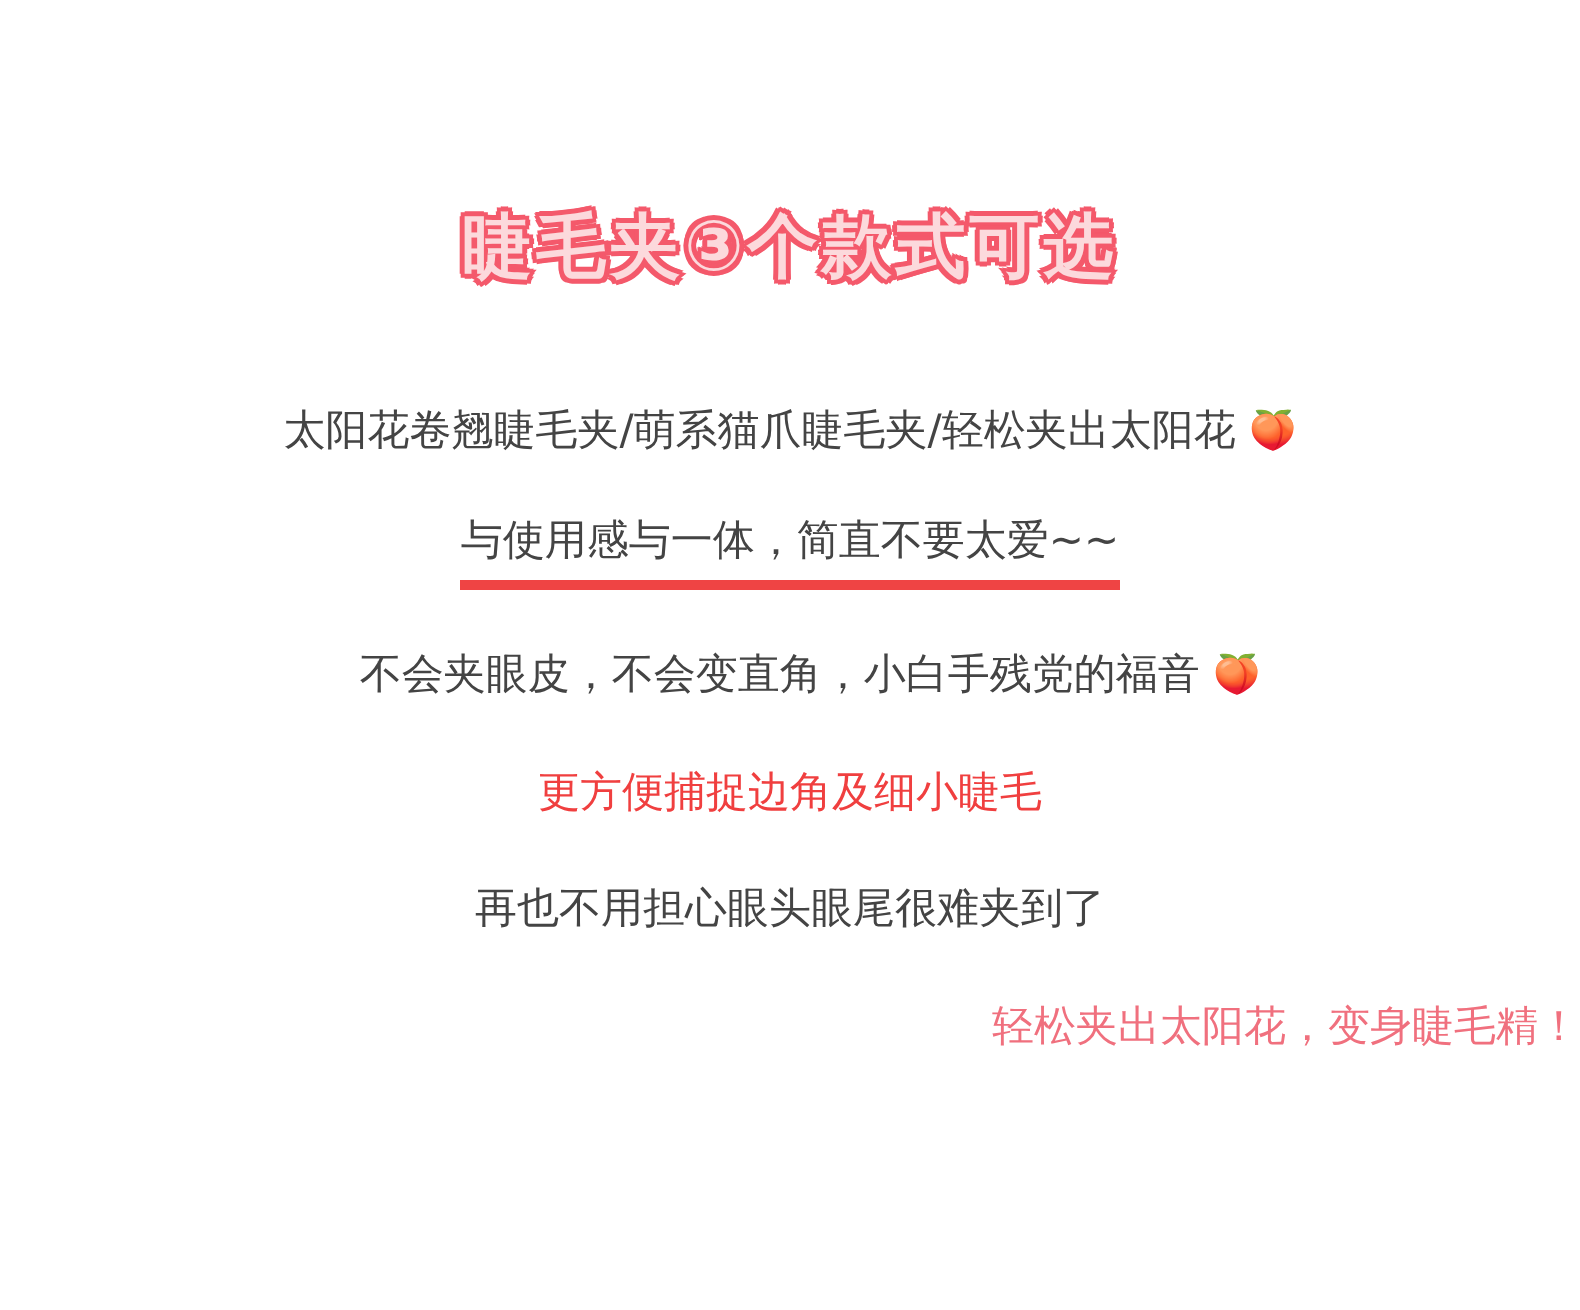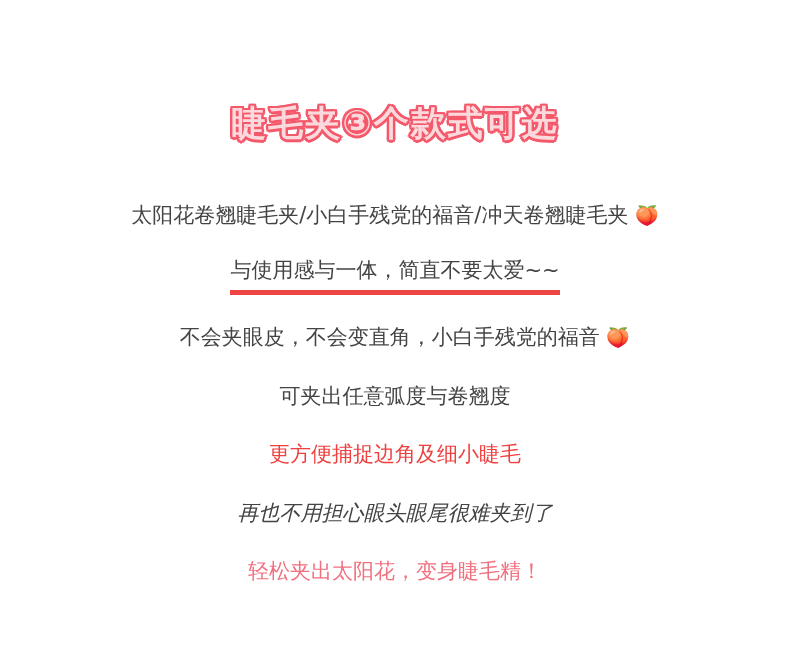--- a/index.html
+++ b/index.html
@@ -59,55 +59,54 @@
   .line.l1 { margin-top: 0px; font-size: 21px; }
   .line.l2 {
     margin-top: 22px;
     display: inline-block;
     border-bottom: 5px solid #ef4444;
     padding-bottom: 4px;
   }
   .line.l3 { margin-top: 26px; padding-left: 20px; }
   .line.l4 { margin-top: 26px; }
   .line.l5 { margin-top: 26px; color: #f03f3f; font-weight: normal; }
-  .line.l6 { margin-top: 26px; font-style: italic; }
-  .line.l7 { margin-top: 26px; color: #f0707e; }
+  .line.l6 { margin-top: 26px; }
+  .line.l7 { margin-top: 26px; color: #f0707e; text-align: right; }
   .emoji {
     font-family: "DejaVu Sans", sans-serif;
     font-size: 19px;
     vertical-align: middle;
   }
   .l2-wrap { text-align: center; }
 </style>
 </head>
 <body>
 
 <div class="page">
 
   <div class="title-wrap">
     <div class="title">睫毛夹③个款式可选</div>
   </div>
 
   <div class="lines">
 
     <div class="line l1">
-      <span>太阳花卷翘睫毛夹/小白手残党的福音/冲天卷翘睫毛夹</span>
+      <span>太阳花卷翘睫毛夹/萌系猫爪睫毛夹/轻松夹出太阳花</span>
       <span class="emoji">🍑</span>
     </div>
 
     <div class="l2-wrap">
       <div class="line l2">与使用感与一体，简直不要太爱~~</div>
     </div>
 
     <div class="line l3">
       <span>不会夹眼皮，不会变直角，小白手残党的福音</span>
       <span class="emoji">🍑</span>
     </div>
 
-    <div class="line l4">可夹出任意弧度与卷翘度</div>
 
     <div class="line l5">更方便捕捉边角及细小睫毛</div>
 
     <div class="line l6">再也不用担心眼头眼尾很难夹到了</div>
 
     <div class="line l7">轻松夹出太阳花，变身睫毛精！</div>
 
   </div>
 
 </div>

